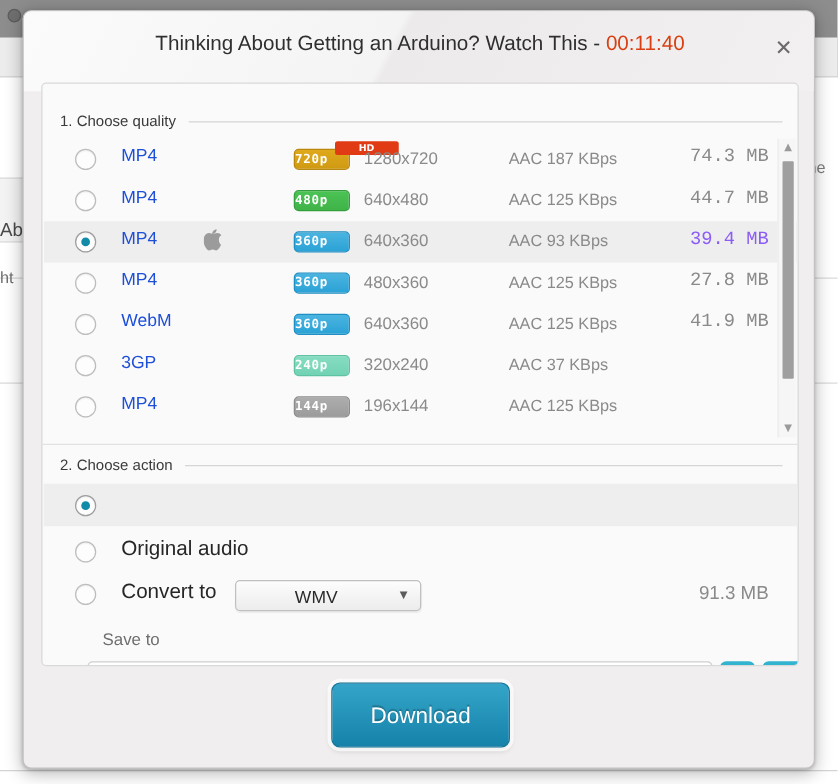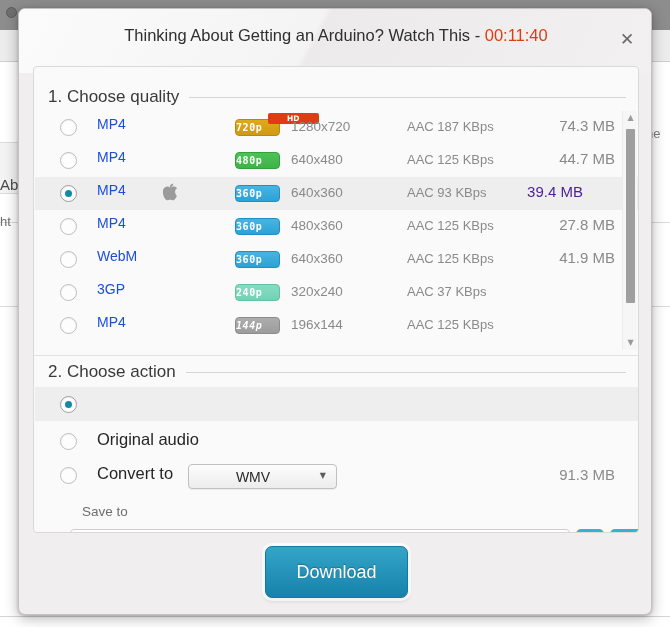--- a/index.html
+++ b/index.html
@@ -94,21 +94,21 @@
     border-radius: 4px;
     overflow: hidden;
   }
 
   
   .section-head {
     position: absolute; left: 14px; display: flex; align-items: center;
     width: 578px; height: 18px;
   }
   .section-head .lbl {
-    font-size: 17px; color: #3a3a3a; white-space: nowrap; padding-right: 10px;
+    font-size: 12px; color: #3a3a3a; white-space: nowrap; padding-right: 10px;
   }
   .section-head .rule { flex: 1; height: 1px; background: #d5d5d5; }
   #head-quality { top: 21px; }
   #head-action  { top: 296px; }
 
   
   #quality-list {
     position: absolute; left: 1px; top: 44px; width: 604px; height: 239px;
     overflow: hidden;
   }
@@ -143,41 +143,41 @@
     position: absolute; left: 200px; top: 8px;
     width: 45px; height: 17px; border-radius: 4px;
     font-size: 10px; font-weight: bold; color: #ffffff;
     text-align: left; line-height: 16px; letter-spacing: 0.6px;
     font-family: "DejaVu Sans Mono", monospace;
   }
   .badge.gold  { background: linear-gradient(#e0a91c,#cf9a12); border: 1px solid #b9880d; }
   .badge.green { background: linear-gradient(#4cc355,#3fb348); border: 1px solid #33a03c; }
   .badge.blue  { background: linear-gradient(#4ab4e0,#2ba2d6); border: 1px solid #1f8fc4; }
   .badge.mint  { background: linear-gradient(#86ddc1,#72d2b4); border: 1px solid #5fc2a3; }
-  .badge.gray  { background: linear-gradient(#adadad,#9c9c9c); border: 1px solid #8c8c8c; font-style: italic; }
+  .badge.gray  { background: linear-gradient(#adadad,#9c9c9c); border: 1px solid #8c8c8c; }
   .hd-tag {
     position: absolute; left: 233px; top: 2px;
     background: #e03b14; color: #fff; font-size: 7.5px; font-weight: bold;
     padding: 0 19px; height: 11px; line-height: 11px; border-radius: 2px;
     font-family: "DejaVu Sans", sans-serif;
   }
 
   .res {
     position: absolute; left: 256px; top: 8px;
     font-size: 13.5px; color: #8a8a8a; white-space: nowrap;
   }
   .codec {
     position: absolute; left: 372px; top: 8px;
     font-size: 13px; color: #8a8a8a; white-space: nowrap;
   }
   .size {
     position: absolute; left: 460px; top: 6px; width: 120px;
-    text-align: right; font-size: 15px; color: #8a8a8a; white-space: nowrap;
-  }
-  .qrow.selected .size { color: #4c1d95; text-align: center; }
+    text-align: right; font-size: 15px; color: #8a8a8a; white-space: nowrap; font-family: Liberation Mono, monospace;
+  }
+  .qrow.selected .size { color: #8b5cf6; }
 
   
   #qscroll {
     position: absolute; right: 1px; top: 44px; width: 15px; height: 239px;
     background: #f6f6f6; border-left: 1px solid #ececec;
   }
   .sb-arrow {
     position: absolute; left: 0; width: 15px; height: 14px;
     color: #9a9a9a; font-size: 8px; text-align: center; line-height: 14px;
     cursor: pointer; font-family: "DejaVu Sans", sans-serif;

